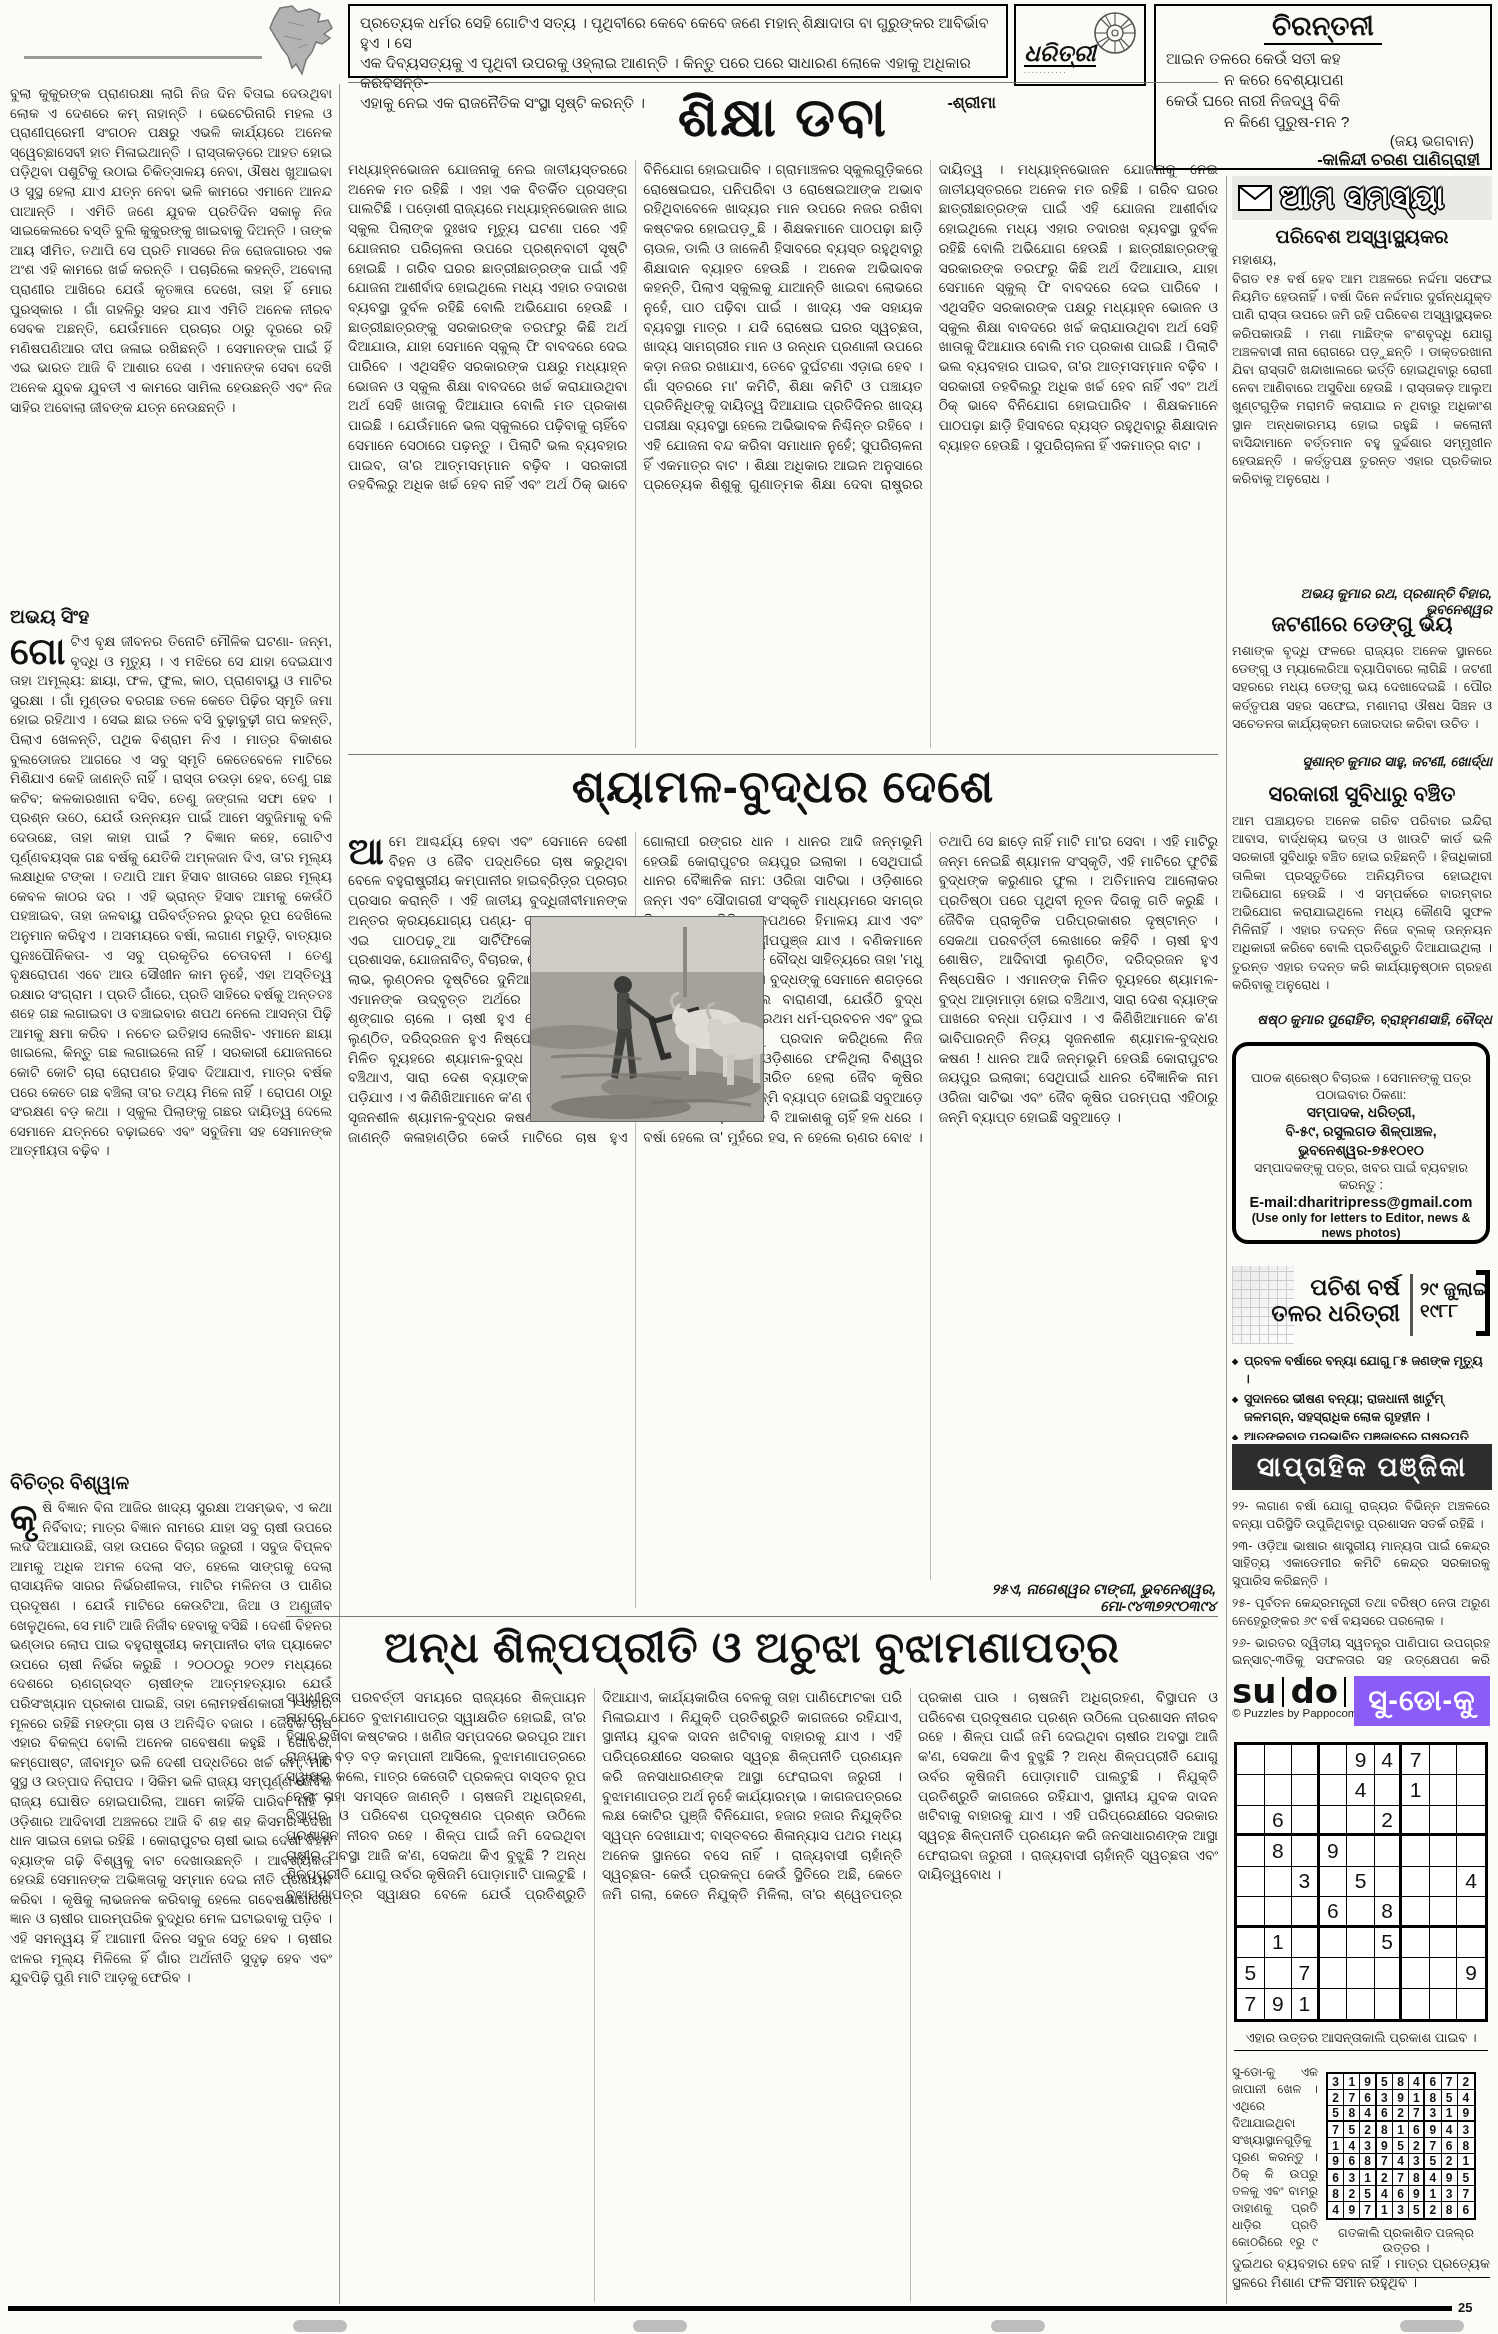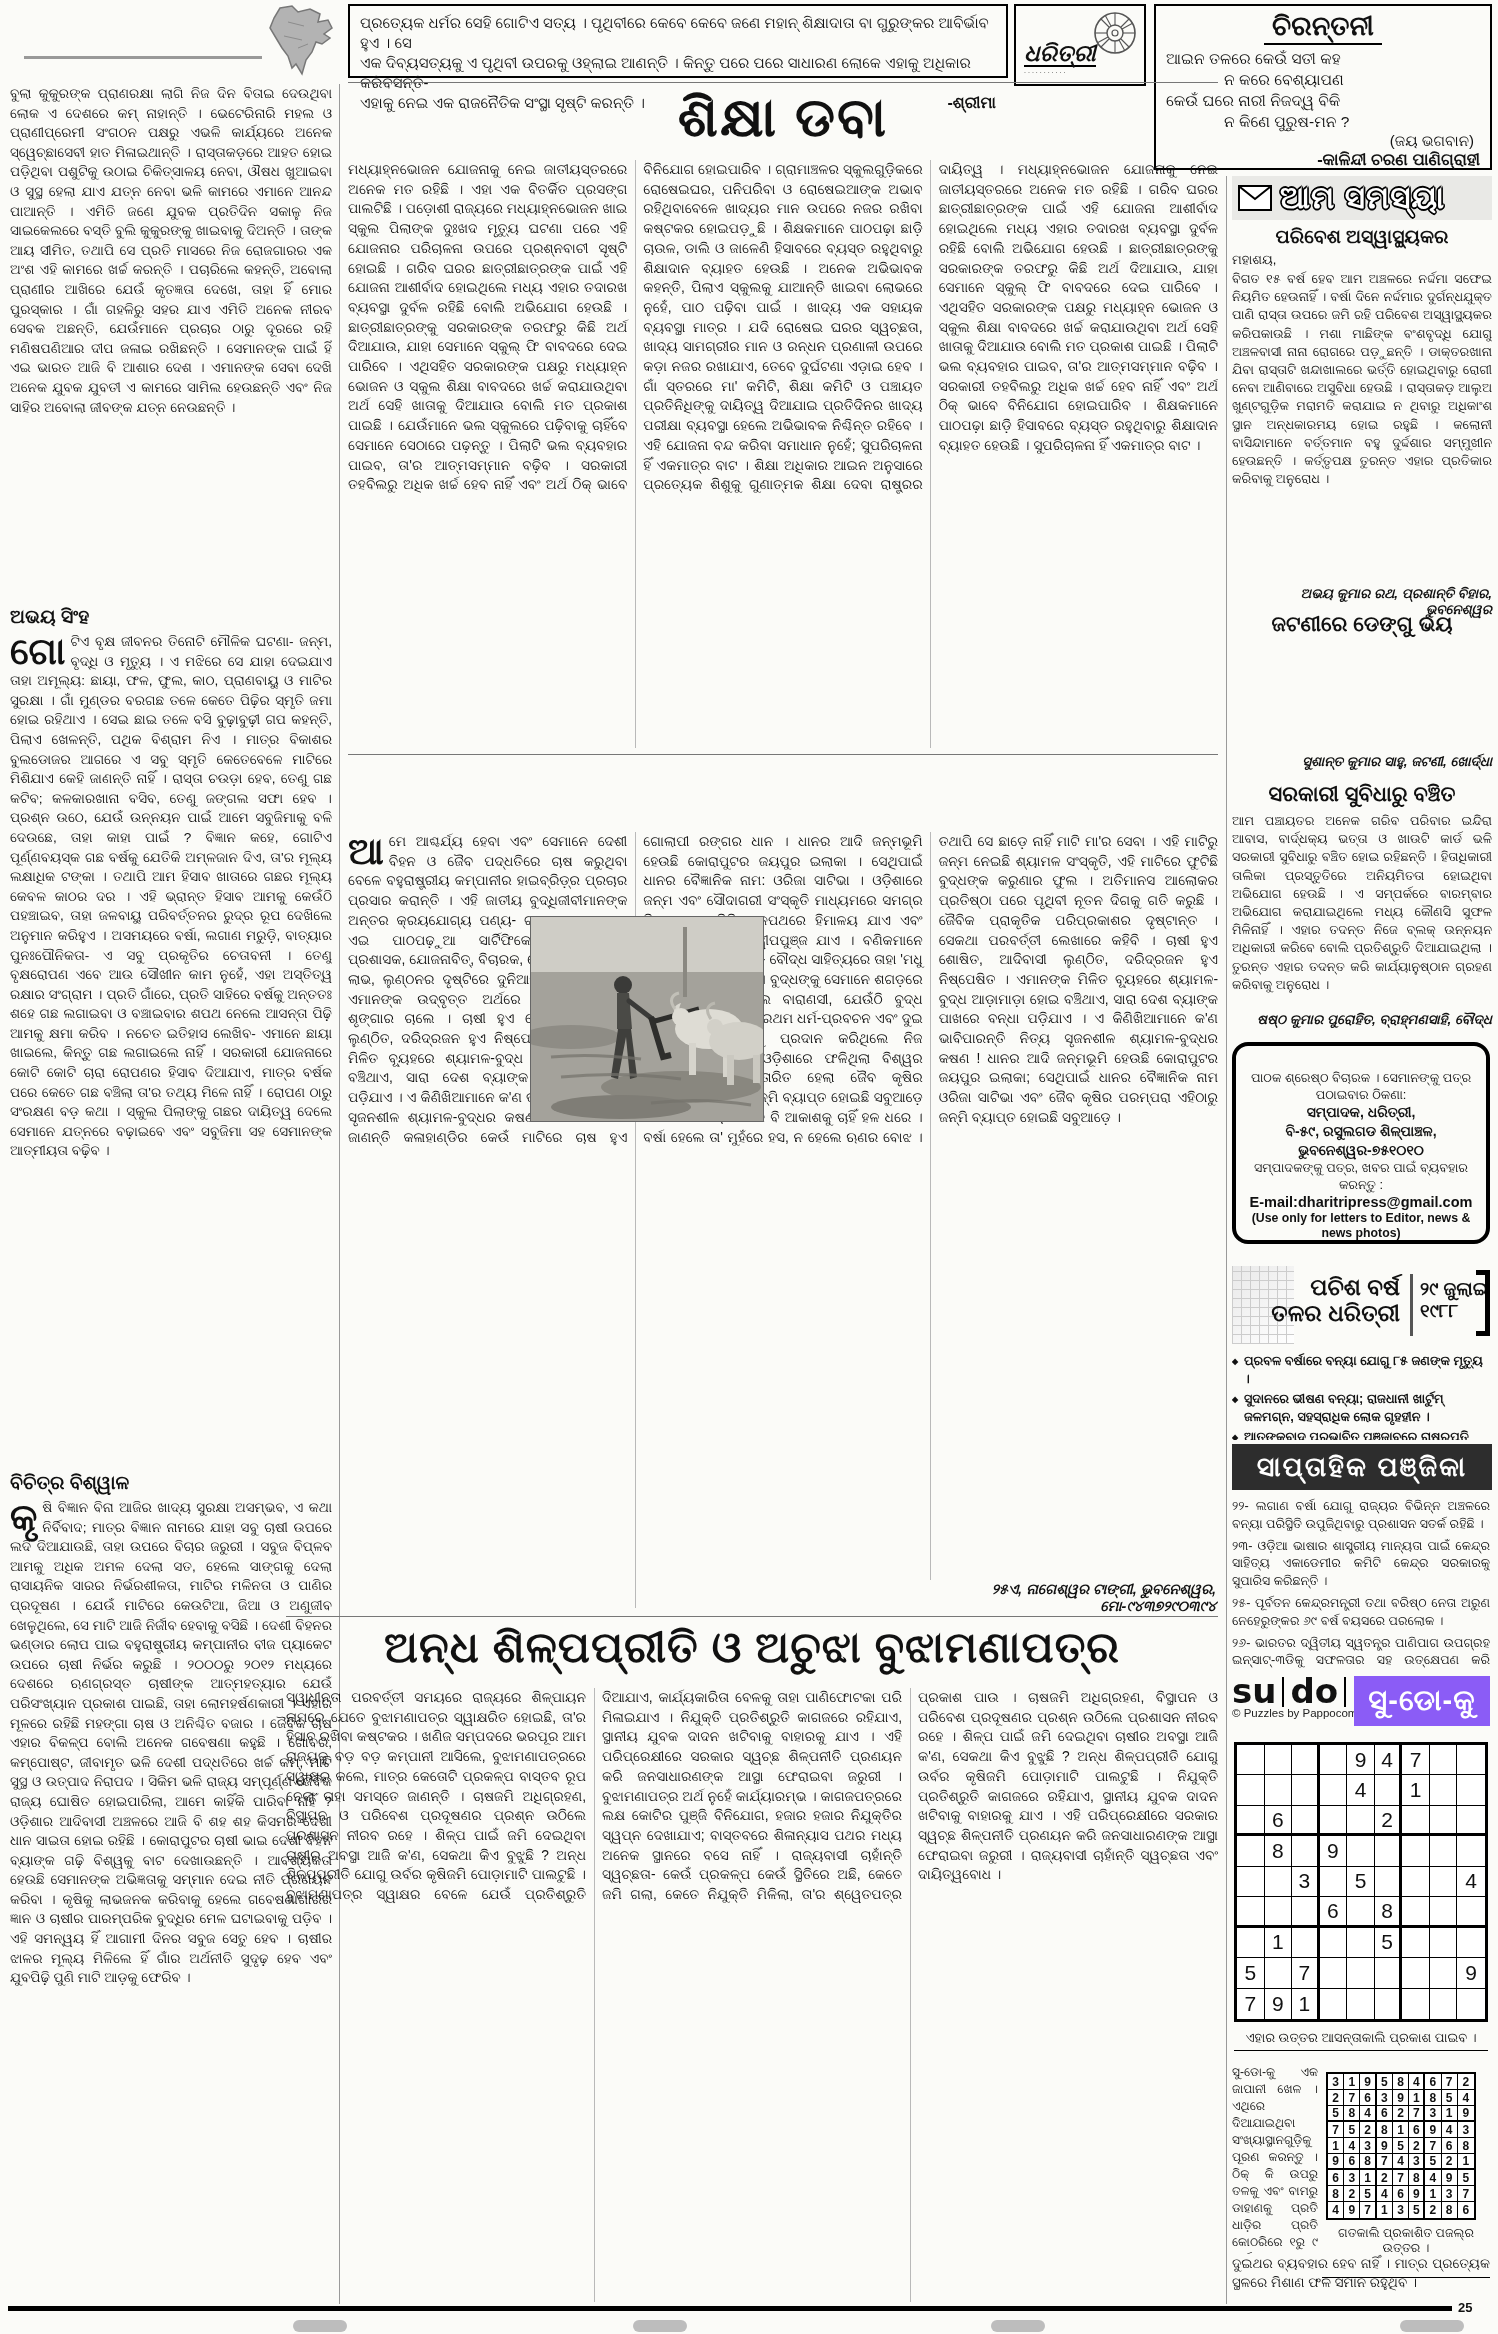--- a/index.html
+++ b/index.html
@@ -171,20 +171,21 @@
   <div class="abs byline" style="left:10px;top:1472px;">ବିଚିତ୍ର ବିଶ୍ୱାଳ</div>
   <div class="abs railtext just dropcap" style="left:10px;top:1498px;width:322px;height:804px;">କୃଷି ବିଜ୍ଞାନ ବିନା ଆଜିର ଖାଦ୍ୟ ସୁରକ୍ଷା ଅସମ୍ଭବ, ଏ କଥା ନିର୍ବିବାଦ; ମାତ୍ର ବିଜ୍ଞାନ ନାମରେ ଯାହା ସବୁ ଚାଷୀ ଉପରେ ଲଦି ଦିଆଯାଉଛି, ତାହା ଉପରେ ବିଚାର ଜରୁରୀ । ସବୁଜ ବିପ୍ଳବ ଆମକୁ ଅଧିକ ଅମଳ ଦେଲା ସତ, ହେଲେ ସାଙ୍ଗକୁ ଦେଲା ରାସାୟନିକ ସାରର ନିର୍ଭରଶୀଳତା, ମାଟିର ମଳିନତା ଓ ପାଣିର ପ୍ରଦୂଷଣ । ଯେଉଁ ମାଟିରେ କେଉଟିଆ, ଜିଆ ଓ ଅଣୁଜୀବ ଖେଳୁଥିଲେ, ସେ ମାଟି ଆଜି ନିର୍ଜୀବ ହେବାକୁ ବସିଛି । ଦେଶୀ ବିହନର ଭଣ୍ଡାର ଲୋପ ପାଇ ବହୁରାଷ୍ଟ୍ରୀୟ କମ୍ପାନୀର ବୀଜ ପ୍ୟାକେଟ ଉପରେ ଚାଷୀ ନିର୍ଭର କରୁଛି । ୨୦୦୦ରୁ ୨୦୧୨ ମଧ୍ୟରେ ଦେଶରେ ଋଣଗ୍ରସ୍ତ ଚାଷୀଙ୍କ ଆତ୍ମହତ୍ୟାର ଯେଉଁ ପରିସଂଖ୍ୟାନ ପ୍ରକାଶ ପାଇଛି, ତାହା ଲୋମହର୍ଷଣକାରୀ । ଏହାର ମୂଳରେ ରହିଛି ମହଙ୍ଗା ଚାଷ ଓ ଅନିଶ୍ଚିତ ବଜାର । ଜୈବିକ ଚାଷ ଏହାର ବିକଳ୍ପ ବୋଲି ଅନେକ ଗବେଷଣା କହୁଛି । ଗୋବର, କମ୍ପୋଷ୍ଟ, ଜୀବାମୃତ ଭଳି ଦେଶୀ ପଦ୍ଧତିରେ ଖର୍ଚ୍ଚ କମ୍, ମାଟି ସୁସ୍ଥ ଓ ଉତ୍ପାଦ ନିରାପଦ । ସିକିମ ଭଳି ରାଜ୍ୟ ସମ୍ପୂର୍ଣ୍ଣ ଜୈବିକ ରାଜ୍ୟ ଘୋଷିତ ହୋଇପାରିଲା, ଆମେ କାହିଁକି ପାରିବା ନାହିଁ ? ଓଡ଼ିଶାର ଆଦିବାସୀ ଅଞ୍ଚଳରେ ଆଜି ବି ଶହ ଶହ କିସମର ଦେଶୀ ଧାନ ସାଇତା ହୋଇ ରହିଛି । କୋରାପୁଟର ଚାଷୀ ଭାଇ ଦେଶୀ ବିହନ ବ୍ୟାଙ୍କ ଗଢ଼ି ବିଶ୍ୱକୁ ବାଟ ଦେଖାଉଛନ୍ତି । ଆବଶ୍ୟକତା ହେଉଛି ସେମାନଙ୍କ ଅଭିଜ୍ଞତାକୁ ସମ୍ମାନ ଦେଇ ନୀତି ପ୍ରଣୟନ କରିବା । କୃଷିକୁ ଲାଭଜନକ କରିବାକୁ ହେଲେ ଗବେଷଣାଗାରର ଜ୍ଞାନ ଓ ଚାଷୀର ପାରମ୍ପରିକ ବୁଦ୍ଧିର ମେଳ ଘଟାଇବାକୁ ପଡ଼ିବ । ଏହି ସମନ୍ୱୟ ହିଁ ଆଗାମୀ ଦିନର ସବୁଜ ସେତୁ ହେବ । ଚାଷୀର ଝାଳର ମୂଲ୍ୟ ମିଳିଲେ ହିଁ ଗାଁର ଅର୍ଥନୀତି ସୁଦୃଢ଼ ହେବ ଏବଂ ଯୁବପିଢ଼ି ପୁଣି ମାଟି ଆଡ଼କୁ ଫେରିବ ।</div>
 
   <div class="abs vr" style="left:339px;top:84px;height:2220px;"></div>
 
   <div class="abs hr" style="left:348px;top:82px;width:870px;"></div>
   <div class="abs head-xl" style="left:348px;top:88px;width:870px;">ଶିକ୍ଷା ଡବା</div>
   <div class="abs cols3 just" style="left:348px;top:160px;width:870px;height:588px;">ମଧ୍ୟାହ୍ନଭୋଜନ ଯୋଜନାକୁ ନେଇ ଜାତୀୟସ୍ତରରେ ଅନେକ ମତ ରହିଛି । ଏହା ଏକ ବିତର୍କିତ ପ୍ରସଙ୍ଗ ପାଲଟିଛି । ପଡ଼ୋଶୀ ରାଜ୍ୟରେ ମଧ୍ୟାହ୍ନଭୋଜନ ଖାଇ ସ୍କୁଲ ପିଲାଙ୍କ ଦୁଃଖଦ ମୃତ୍ୟୁ ଘଟଣା ପରେ ଏହି ଯୋଜନାର ପରିଚାଳନା ଉପରେ ପ୍ରଶ୍ନବାଚୀ ସୃଷ୍ଟି ହୋଇଛି । ଗରିବ ଘରର ଛାତ୍ରୀଛାତ୍ରଙ୍କ ପାଇଁ ଏହି ଯୋଜନା ଆଶୀର୍ବାଦ ହୋଇଥିଲେ ମଧ୍ୟ ଏହାର ତଦାରଖ ବ୍ୟବସ୍ଥା ଦୁର୍ବଳ ରହିଛି ବୋଲି ଅଭିଯୋଗ ହେଉଛି । ଛାତ୍ରୀଛାତ୍ରଙ୍କୁ ସରକାରଙ୍କ ତରଫରୁ କିଛି ଅର୍ଥ ଦିଆଯାଉ, ଯାହା ସେମାନେ ସ୍କୁଲ୍ ଫି ବାବଦରେ ଦେଇ ପାରିବେ । ଏଥିସହିତ ସରକାରଙ୍କ ପକ୍ଷରୁ ମଧ୍ୟାହ୍ନ ଭୋଜନ ଓ ସ୍କୁଲ ଶିକ୍ଷା ବାବଦରେ ଖର୍ଚ୍ଚ କରାଯାଉଥିବା ଅର୍ଥ ସେହି ଖାତାକୁ ଦିଆଯାଉ ବୋଲି ମତ ପ୍ରକାଶ ପାଇଛି । ଯେଉଁମାନେ ଭଲ ସ୍କୁଲରେ ପଢ଼ିବାକୁ ଚାହିଁବେ ସେମାନେ ସେଠାରେ ପଢ଼ନ୍ତୁ । ପିଲାଟି ଭଲ ବ୍ୟବହାର ପାଇବ, ତା'ର ଆତ୍ମସମ୍ମାନ ବଢ଼ିବ । ସରକାରୀ ତହବିଲରୁ ଅଧିକ ଖର୍ଚ୍ଚ ହେବ ନାହିଁ ଏବଂ ଅର୍ଥ ଠିକ୍ ଭାବେ ବିନିଯୋଗ ହୋଇପାରିବ । ଗ୍ରାମାଞ୍ଚଳର ସ୍କୁଲଗୁଡ଼ିକରେ ରୋଷେଇଘର, ପନିପରିବା ଓ ରୋଷେଇଆଙ୍କ ଅଭାବ ରହିଥିବାବେଳେ ଖାଦ୍ୟର ମାନ ଉପରେ ନଜର ରଖିବା କଷ୍ଟକର ହୋଇପଡ଼ୁଛି । ଶିକ୍ଷକମାନେ ପାଠପଢ଼ା ଛାଡ଼ି ଚାଉଳ, ଡାଲି ଓ ଜାଳେଣି ହିସାବରେ ବ୍ୟସ୍ତ ରହୁଥିବାରୁ ଶିକ୍ଷାଦାନ ବ୍ୟାହତ ହେଉଛି । ଅନେକ ଅଭିଭାବକ କହନ୍ତି, ପିଲାଏ ସ୍କୁଲକୁ ଯାଆନ୍ତି ଖାଇବା ଲୋଭରେ ନୁହେଁ, ପାଠ ପଢ଼ିବା ପାଇଁ । ଖାଦ୍ୟ ଏକ ସହାୟକ ବ୍ୟବସ୍ଥା ମାତ୍ର । ଯଦି ରୋଷେଇ ଘରର ସ୍ୱଚ୍ଛତା, ଖାଦ୍ୟ ସାମଗ୍ରୀର ମାନ ଓ ରନ୍ଧନ ପ୍ରଣାଳୀ ଉପରେ କଡ଼ା ନଜର ରଖାଯାଏ, ତେବେ ଦୁର୍ଘଟଣା ଏଡ଼ାଇ ହେବ । ଗାଁ ସ୍ତରରେ ମା' କମିଟି, ଶିକ୍ଷା କମିଟି ଓ ପଞ୍ଚାୟତ ପ୍ରତିନିଧିଙ୍କୁ ଦାୟିତ୍ୱ ଦିଆଯାଇ ପ୍ରତିଦିନର ଖାଦ୍ୟ ପରୀକ୍ଷା ବ୍ୟବସ୍ଥା ହେଲେ ଅଭିଭାବକ ନିଶ୍ଚିନ୍ତ ରହିବେ । ଏହି ଯୋଜନା ବନ୍ଦ କରିବା ସମାଧାନ ନୁହେଁ; ସୁପରିଚାଳନା ହିଁ ଏକମାତ୍ର ବାଟ । ଶିକ୍ଷା ଅଧିକାର ଆଇନ ଅନୁସାରେ ପ୍ରତ୍ୟେକ ଶିଶୁକୁ ଗୁଣାତ୍ମକ ଶିକ୍ଷା ଦେବା ରାଷ୍ଟ୍ରର ଦାୟିତ୍ୱ । ମଧ୍ୟାହ୍ନଭୋଜନ ଯୋଜନାକୁ ନେଇ ଜାତୀୟସ୍ତରରେ ଅନେକ ମତ ରହିଛି । ଗରିବ ଘରର ଛାତ୍ରୀଛାତ୍ରଙ୍କ ପାଇଁ ଏହି ଯୋଜନା ଆଶୀର୍ବାଦ ହୋଇଥିଲେ ମଧ୍ୟ ଏହାର ତଦାରଖ ବ୍ୟବସ୍ଥା ଦୁର୍ବଳ ରହିଛି ବୋଲି ଅଭିଯୋଗ ହେଉଛି । ଛାତ୍ରୀଛାତ୍ରଙ୍କୁ ସରକାରଙ୍କ ତରଫରୁ କିଛି ଅର୍ଥ ଦିଆଯାଉ, ଯାହା ସେମାନେ ସ୍କୁଲ୍ ଫି ବାବଦରେ ଦେଇ ପାରିବେ । ଏଥିସହିତ ସରକାରଙ୍କ ପକ୍ଷରୁ ମଧ୍ୟାହ୍ନ ଭୋଜନ ଓ ସ୍କୁଲ ଶିକ୍ଷା ବାବଦରେ ଖର୍ଚ୍ଚ କରାଯାଉଥିବା ଅର୍ଥ ସେହି ଖାତାକୁ ଦିଆଯାଉ ବୋଲି ମତ ପ୍ରକାଶ ପାଇଛି । ପିଲାଟି ଭଲ ବ୍ୟବହାର ପାଇବ, ତା'ର ଆତ୍ମସମ୍ମାନ ବଢ଼ିବ । ସରକାରୀ ତହବିଲରୁ ଅଧିକ ଖର୍ଚ୍ଚ ହେବ ନାହିଁ ଏବଂ ଅର୍ଥ ଠିକ୍ ଭାବେ ବିନିଯୋଗ ହୋଇପାରିବ । ଶିକ୍ଷକମାନେ ପାଠପଢ଼ା ଛାଡ଼ି ହିସାବରେ ବ୍ୟସ୍ତ ରହୁଥିବାରୁ ଶିକ୍ଷାଦାନ ବ୍ୟାହତ ହେଉଛି । ସୁପରିଚାଳନା ହିଁ ଏକମାତ୍ର ବାଟ ।</div>
 
   <div class="abs hr" style="left:348px;top:754px;width:870px;"></div>
+  <div class="abs head-lg" style="left:348px;top:762px;width:870px;">ଶ୍ୟାମଳ-ବୁଦ୍ଧର ଦେଶେ</div>
   <div class="abs cols3 just dropcap" style="left:348px;top:832px;width:870px;height:776px;">ଆମେ ଆଶ୍ଚର୍ଯ୍ୟ ହେବା ଏବଂ ସେମାନେ ଦେଶୀ ବିହନ ଓ ଜୈବ ପଦ୍ଧତିରେ ଚାଷ କରୁଥିବା ବେଳେ ବହୁରାଷ୍ଟ୍ରୀୟ କମ୍ପାନୀର ହାଇବ୍ରିଡ଼୍‌ର ପ୍ରଚାର ପ୍ରସାର କରାନ୍ତି । ଏହି ଜାତୀୟ ବୁଦ୍ଧିଜୀବୀମାନଙ୍କ ଅନ୍ତର କ୍ରୟଯୋଗ୍ୟ ପଣ୍ୟ- ଗମରା ଭୂଷାମାଲ୍ । ଏଇ ପାଠପଢ଼ୁଆ ସାର୍ଟିଫିକେଟ୍‌ଧାରୀମାନେ ହିଁ ପ୍ରଶାସକ, ଯୋଜନାବିତ୍, ବିଚାରକ, ନେତା ପାଲଟି ନିଜର ଲାଭ, ଲୁଣ୍ଠନର ଦୃଷ୍ଟିରେ ଦୁନିଆକୁ ଚଳାଇଥାନ୍ତି । ଏମାନଙ୍କ ଉଦ୍‌ବୃତ୍ତ ଅର୍ଥରେ ବିଳାସ-ସାମଗ୍ରୀର ଶୃଙ୍ଗାର ଚାଲେ । ଚାଷୀ ହୁଏ ଶୋଷିତ, ଆଦିବାସୀ ଲୁଣ୍ଠିତ, ଦରିଦ୍ରଜନ ହୁଏ ନିଷ୍ପେଷିତ । ଏମାନଙ୍କ ମିଳିତ ବ୍ୟୂହରେ ଶ୍ୟାମଳ-ବୁଦ୍ଧ ଆଡ଼ାମାଡ଼ା ହୋଇ ବଞ୍ଚିଥାଏ, ସାରା ଦେଶ ବ୍ୟାଙ୍କ ପାଖରେ ବନ୍ଧା ପଡ଼ିଯାଏ । ଏ କିଣିଖିଆମାନେ କ'ଣ ଭାବିପାରନ୍ତି ନିତ୍ୟ ସୃଜନଶୀଳ ଶ୍ୟାମଳ-ବୁଦ୍ଧର କଷଣ ! ଏମାନେ କ'ଣ ଜାଣନ୍ତି କଳାହାଣ୍ଡିର କେଉଁ ମାଟିରେ ଚାଷ ହୁଏ ଗୋଲାପୀ ରଙ୍ଗର ଧାନ । ଧାନର ଆଦି ଜନ୍ମଭୂମି ହେଉଛି କୋରାପୁଟର ଜୟପୁର ଇଲାକା । ସେଥିପାଇଁ ଧାନର ବୈଜ୍ଞାନିକ ନାମ: ଓରିଜା ସାଟିଭା । ଓଡ଼ିଶାରେ ଜନ୍ମ ଏବଂ ସୌଦାଗରୀ ସଂସ୍କୃତି ମାଧ୍ୟମରେ ସମଗ୍ର ବିଶ୍ୱକୁ ବ୍ୟାପିଛି- ସ୍ଥଳପଥରେ ହିମାଳୟ ଯାଏ ଏବଂ ଜଳପଥରେ ସୁଦୂର ଦ୍ୱୀପପୁଞ୍ଜ ଯାଏ । ବଣିକମାନେ ନେଉଥିବା ଆରିସା ପିଠା- ବୌଦ୍ଧ ସାହିତ୍ୟରେ ତାହା 'ମଧୁ ପିଷ୍ଟକ' ନାମରେ ଜ୍ଞାତ । ବୁଦ୍ଧଙ୍କୁ ସେମାନେ ଶଗଡ଼ରେ ବସାଇ ନେଇଯାଇଥିଲେ ବାରାଣସୀ, ଯେଉଁଠି ବୁଦ୍ଧ ଦେଇଥିଲେ ତାଙ୍କର ପ୍ରଥମ ଧର୍ମ-ପ୍ରବଚନ ଏବଂ ଦୁଇ ସୌଦାଗର ଶିଷ୍ୟଙ୍କୁ ପ୍ରଦାନ କରିଥିଲେ ନିଜ ମସ୍ତକର କେଶ । ଓଡ଼ିଶାରେ ଫଳିଥିଲା ବିଶ୍ୱର ପ୍ରଥମ ଧାନ, ବିସ୍ତାରିତ ହେଲା ଜୈବ କୃଷିର ପରମ୍ପରା; ଏହିଠାରୁ ଜନ୍ମି ବ୍ୟାପ୍ତ ହୋଇଛି ସବୁଆଡ଼େ । ଆମ ଗାଁର ଚାଷୀ ଆଜି ବି ଆକାଶକୁ ଚାହିଁ ହଳ ଧରେ । ବର୍ଷା ହେଲେ ତା' ମୁହଁରେ ହସ, ନ ହେଲେ ଋଣର ବୋଝ । ତଥାପି ସେ ଛାଡ଼େ ନାହିଁ ମାଟି ମା'ର ସେବା । ଏହି ମାଟିରୁ ଜନ୍ମ ନେଇଛି ଶ୍ୟାମଳ ସଂସ୍କୃତି, ଏହି ମାଟିରେ ଫୁଟିଛି ବୁଦ୍ଧଙ୍କ କରୁଣାର ଫୁଲ । ଅତିମାନସ ଆଲୋକର ପ୍ରତିଷ୍ଠା ପରେ ପୃଥିବୀ ନୂତନ ଦିଗକୁ ଗତି କରୁଛି । ଜୈବିକ ପ୍ରାକୃତିକ ପରିପ୍ରକାଶର ଦୃଷ୍ଟାନ୍ତ । ସେକଥା ପରବର୍ତ୍ତୀ ଲେଖାରେ କହିବି । ଚାଷୀ ହୁଏ ଶୋଷିତ, ଆଦିବାସୀ ଲୁଣ୍ଠିତ, ଦରିଦ୍ରଜନ ହୁଏ ନିଷ୍ପେଷିତ । ଏମାନଙ୍କ ମିଳିତ ବ୍ୟୂହରେ ଶ୍ୟାମଳ-ବୁଦ୍ଧ ଆଡ଼ାମାଡ଼ା ହୋଇ ବଞ୍ଚିଥାଏ, ସାରା ଦେଶ ବ୍ୟାଙ୍କ ପାଖରେ ବନ୍ଧା ପଡ଼ିଯାଏ । ଏ କିଣିଖିଆମାନେ କ'ଣ ଭାବିପାରନ୍ତି ନିତ୍ୟ ସୃଜନଶୀଳ ଶ୍ୟାମଳ-ବୁଦ୍ଧର କଷଣ ! ଧାନର ଆଦି ଜନ୍ମଭୂମି ହେଉଛି କୋରାପୁଟର ଜୟପୁର ଇଲାକା; ସେଥିପାଇଁ ଧାନର ବୈଜ୍ଞାନିକ ନାମ ଓରିଜା ସାଟିଭା ଏବଂ ଜୈବ କୃଷିର ପରମ୍ପରା ଏହିଠାରୁ ଜନ୍ମି ବ୍ୟାପ୍ତ ହୋଇଛି ସବୁଆଡ଼େ ।</div>
 
   <div class="abs photo" style="left:530px;top:916px;width:234px;height:206px;" title="farmer-ploughing-with-oxen">
     <svg width="232" height="204" viewBox="0 0 232 204">
       <rect width="232" height="70" fill="#cfcdc6"></rect>
       <rect y="55" width="232" height="149" fill="#a4a29b"></rect>
       <ellipse cx="40" cy="120" rx="50" ry="12" fill="#8e8c85"></ellipse>
       <ellipse cx="150" cy="170" rx="80" ry="16" fill="#89877f"></ellipse>
       <ellipse cx="90" cy="190" rx="70" ry="12" fill="#7f7d76"></ellipse>
       <ellipse cx="200" cy="120" rx="48" ry="10" fill="#95938b"></ellipse>
@@ -229,20 +230,21 @@
     </svg>
     <div class="ama-title">ଆମ ସମସ୍ୟା</div>
   </div>
 
   <div class="abs letter-head" style="left:1232px;top:226px;width:260px;font-size:19px;">ପରିବେଶ ଅସ୍ୱାସ୍ଥ୍ୟକର</div>
   <div class="abs letter-sal" style="left:1232px;top:252px;">ମହାଶୟ,</div>
   <div class="abs letter-body just" style="left:1232px;top:270px;width:260px;height:312px;">ବିଗତ ୧୫ ବର୍ଷ ହେବ ଆମ ଅଞ୍ଚଳରେ ନର୍ଦ୍ଦମା ସଫେଇ ନିୟମିତ ହେଉନାହିଁ । ବର୍ଷା ଦିନେ ନର୍ଦ୍ଦମାର ଦୁର୍ଗନ୍ଧଯୁକ୍ତ ପାଣି ରାସ୍ତା ଉପରେ ଜମି ରହି ପରିବେଶ ଅସ୍ୱାସ୍ଥ୍ୟକର କରିପକାଉଛି । ମଶା ମାଛିଙ୍କ ବଂଶବୃଦ୍ଧି ଯୋଗୁ ଅଞ୍ଚଳବାସୀ ନାନା ରୋଗରେ ପଡ଼ୁଛନ୍ତି । ଡାକ୍ତରଖାନା ଯିବା ରାସ୍ତାଟି ଖନ୍ଦାଖାଲରେ ଭର୍ତ୍ତି ହୋଇଥିବାରୁ ରୋଗୀ ନେବା ଆଣିବାରେ ଅସୁବିଧା ହେଉଛି । ରାସ୍ତାକଡ଼ ଆଲୁଅ ଖୁଣ୍ଟଗୁଡ଼ିକ ମରାମତି କରାଯାଇ ନ ଥିବାରୁ ଅଧିକାଂଶ ସ୍ଥାନ ଅନ୍ଧକାରମୟ ହୋଇ ରହୁଛି । କଲୋନୀ ବାସିନ୍ଦାମାନେ ବର୍ତ୍ତମାନ ବହୁ ଦୁର୍ଦ୍ଦଶାର ସମ୍ମୁଖୀନ ହେଉଛନ୍ତି । କର୍ତ୍ତୃପକ୍ଷ ତୁରନ୍ତ ଏହାର ପ୍ରତିକାର କରିବାକୁ ଅନୁରୋଧ ।</div>
   <div class="abs letter-sig" style="left:1232px;top:586px;width:260px;">ଅଭୟ କୁମାର ରଥ, ପ୍ରଶାନ୍ତି ବିହାର, ଭୁବନେଶ୍ୱର</div>
 
   <div class="abs letter-head" style="left:1232px;top:612px;width:260px;">ଜଟଣୀରେ ଡେଙ୍ଗୁ ଭୟ</div>
+  <div class="abs letter-body just" style="left:1232px;top:642px;width:260px;height:110px;">ମଶାଙ୍କ ବୃଦ୍ଧି ଫଳରେ ରାଜ୍ୟର ଅନେକ ସ୍ଥାନରେ ଡେଙ୍ଗୁ ଓ ମ୍ୟାଲେରିଆ ବ୍ୟାପିବାରେ ଲାଗିଛି । ଜଟଣୀ ସହରରେ ମଧ୍ୟ ଡେଙ୍ଗୁ ଭୟ ଦେଖାଦେଇଛି । ପୌର କର୍ତ୍ତୃପକ୍ଷ ସହର ସଫେଇ, ମଶାମରା ଔଷଧ ସିଞ୍ଚନ ଓ ସଚେତନତା କାର୍ଯ୍ୟକ୍ରମ ଜୋରଦାର କରିବା ଉଚିତ ।</div>
   <div class="abs letter-sig" style="left:1232px;top:754px;width:260px;">ସୁଶାନ୍ତ କୁମାର ସାହୁ, ଜଟଣୀ, ଖୋର୍ଦ୍ଧା</div>
 
   <div class="abs letter-head" style="left:1232px;top:782px;width:260px;">ସରକାରୀ ସୁବିଧାରୁ ବଞ୍ଚିତ</div>
   <div class="abs letter-body just" style="left:1232px;top:812px;width:260px;height:198px;">ଆମ ପଞ୍ଚାୟତର ଅନେକ ଗରିବ ପରିବାର ଇନ୍ଦିରା ଆବାସ, ବାର୍ଦ୍ଧକ୍ୟ ଭତ୍ତା ଓ ଖାଉଟି କାର୍ଡ ଭଳି ସରକାରୀ ସୁବିଧାରୁ ବଞ୍ଚିତ ହୋଇ ରହିଛନ୍ତି । ହିତାଧିକାରୀ ତାଲିକା ପ୍ରସ୍ତୁତିରେ ଅନିୟମିତତା ହୋଇଥିବା ଅଭିଯୋଗ ହେଉଛି । ଏ ସମ୍ପର୍କରେ ବାରମ୍ବାର ଅଭିଯୋଗ କରାଯାଇଥିଲେ ମଧ୍ୟ କୌଣସି ସୁଫଳ ମିଳିନାହିଁ । ଏହାର ତଦନ୍ତ ନିଜେ ବ୍ଲକ୍ ଉନ୍ନୟନ ଅଧିକାରୀ କରିବେ ବୋଲି ପ୍ରତିଶ୍ରୁତି ଦିଆଯାଇଥିଲା । ତୁରନ୍ତ ଏହାର ତଦନ୍ତ କରି କାର୍ଯ୍ୟାନୁଷ୍ଠାନ ଗ୍ରହଣ କରିବାକୁ ଅନୁରୋଧ ।</div>
   <div class="abs letter-sig" style="left:1232px;top:1012px;width:260px;">ଷଷ୍ଠ କୁମାର ପୁରୋହିତ, ବ୍ରାହ୍ମଣସାହି, ବୌଦ୍ଧ</div>
 
   <div class="abs contactbox" style="left:1232px;top:1042px;width:258px;height:202px;">
     <div class="cb-odia">ପାଠକ ଶ୍ରେଷ୍ଠ ବିଚାରକ । ସେମାନଙ୍କୁ ପତ୍ର ପଠାଇବାର ଠିକଣା:</div>
     <div class="cb-odia-b">ସମ୍ପାଦକ, ଧରିତ୍ରୀ,</div>
     <div class="cb-odia-b">ବି-୫୯, ରସୁଲଗଡ ଶିଳ୍ପାଞ୍ଚଳ, ଭୁବନେଶ୍ୱର-୭୫୧୦୧୦</div>

